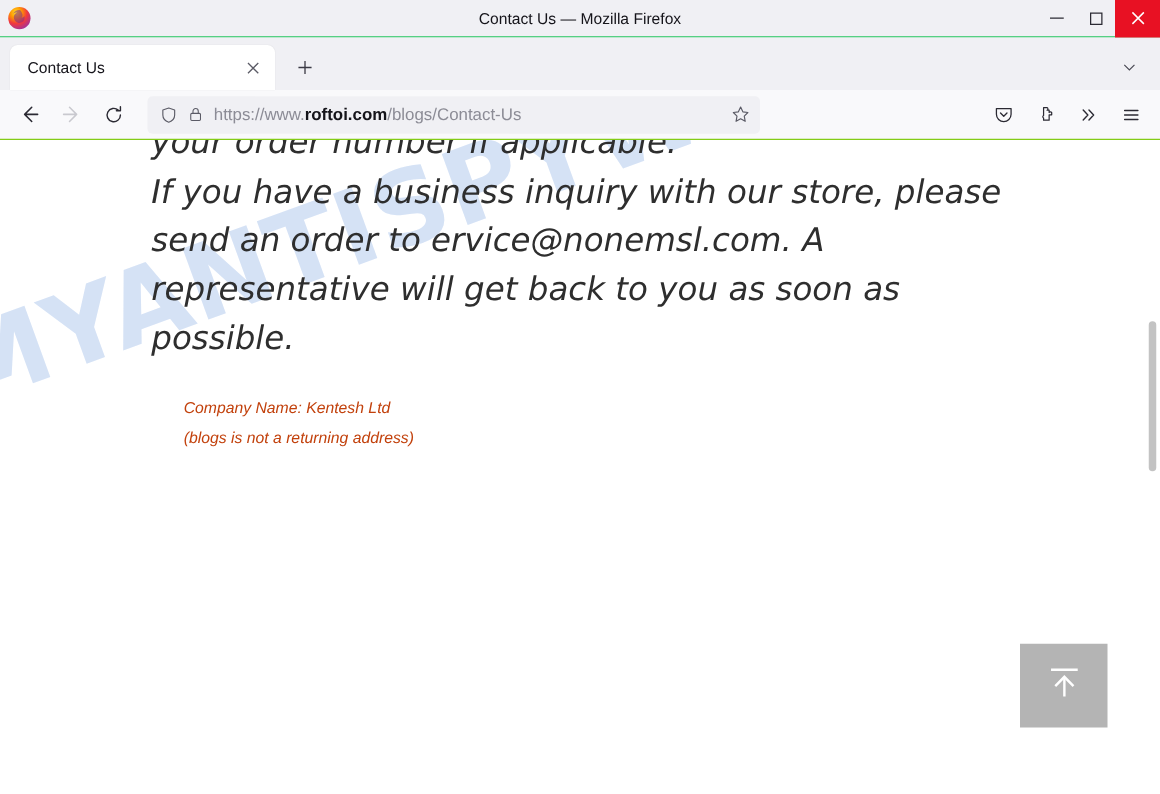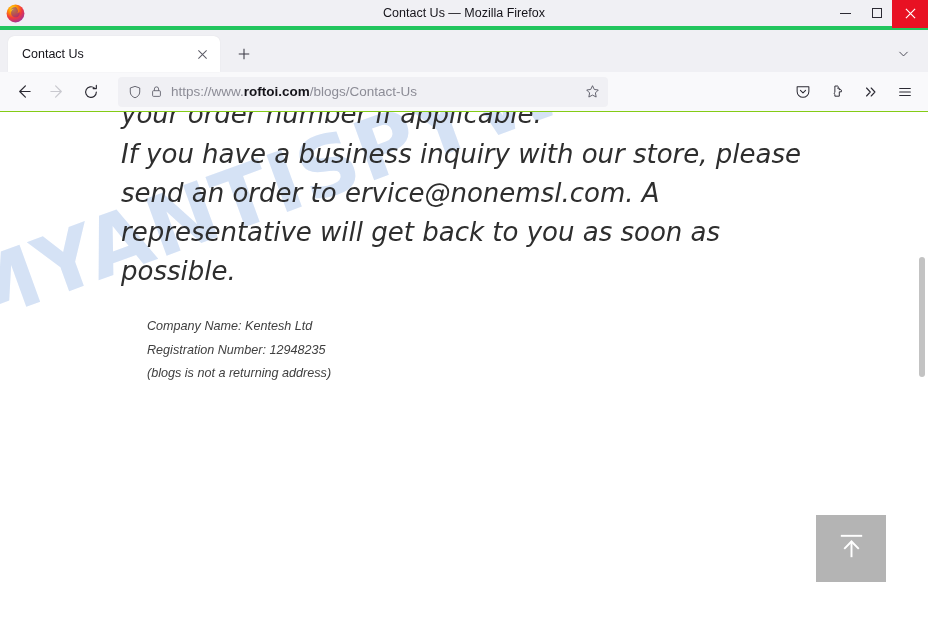--- a/index.html
+++ b/index.html
@@ -9,21 +9,21 @@
     font-family: "Liberation Sans", sans-serif;
     background: #ffffff;
   }
 
   
   #browser { width: 928px; height: 635px; position: relative; display: flex; flex-direction: column; }
 
   .titlebar {
     height: 30px; background: #f0f0f4; position: relative;
     display: flex; align-items: center; flex: 0 0 30px;
-    border-bottom: 4px solid #22c55e;
+    border-bottom: 1px solid #22c55e;
   }
   .ff-logo { width: 19px; height: 19px; margin-left: 6px; flex: 0 0 19px; }
   .win-title {
     position: absolute; left: 0; right: 0; text-align: center;
     font-size: 12.5px; color: #15141a; line-height: 30px;
     pointer-events: none;
   }
   .win-controls { margin-left: auto; display: flex; height: 30px; z-index: 2; }
   .win-btn {
     width: 31px; height: 30px; display: flex; align-items: center; justify-content: center;
@@ -104,21 +104,21 @@
     font-family: "DejaVu Sans", sans-serif;
     font-size: 26px; line-height: 39px; color: #2e2e2e;
     padding-left: 121px; padding-right: 100px;
     font-weight: 400;
     margin-top: -17px;
   }
 
   .company {
     margin-top: 24px; padding-left: 147px; padding-right: 140px;
     font-family: "Liberation Sans", sans-serif;
-    font-size: 12.6px; line-height: 23.6px; color: #404040;
+    font-size: 12.6px; line-height: 23.6px; color: #c2410c;
   }
   .company .addr { text-align: justify; }
 
   .totop {
     position: absolute; left: 816px; top: 403px; width: 70px; height: 67px;
     background: #b4b4b4; display: flex; align-items: center; justify-content: center;
   }
 
   .scrollbar {
     position: absolute; right: 0; top: 0; bottom: 0; width: 14px; background: transparent;
@@ -252,21 +252,20 @@
     <div class="page">
 
       <div class="watermark">MYANTISPYWARE.COM</div>
 
       <div class="content">
         <div class="para">your order number if applicable.</div>
         <div class="para" style="margin-top:1px;">If you have a business inquiry with our store, please send an order to ervice@nonemsl.com. A representative will get back to you as soon as possible.</div>
 
         <div class="company">
           <div>Company Name: Kentesh Ltd</div>
-          <div>Registration Number: 12948235</div>
           <div>(blogs is not a returning address)</div>
         </div>
       </div>
 
       <div class="totop">
         <span>
           <svg width="33" height="33" viewBox="0 0 34 34">
             <path d="M6 6 H28" stroke="#ffffff" stroke-width="2" stroke-linecap="butt"></path>
             <path d="M17 28 V12" stroke="#ffffff" stroke-width="2" stroke-linecap="butt"></path>
             <path d="M9.5 19.5 L17 11.8 L24.5 19.5" stroke="#ffffff" stroke-width="2" fill="none" stroke-linecap="butt" stroke-linejoin="miter"></path>

